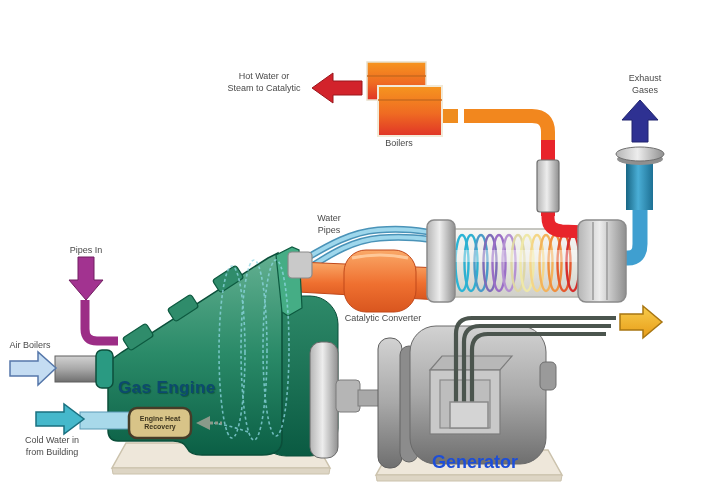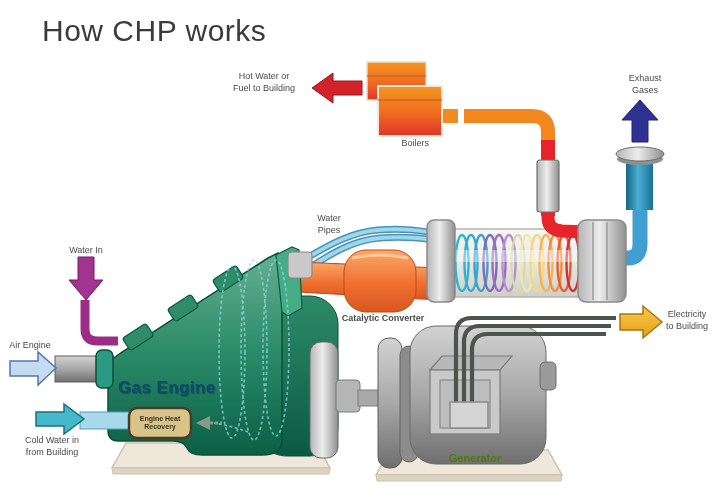--- a/index.html
+++ b/index.html
@@ -4,22 +4,22 @@
 <style>
   html,body{margin:0;padding:0;background:#fff;}
   .stage{position:relative;width:720px;height:497px;background:#ffffff;overflow:hidden;
          font-family:"Liberation Sans", sans-serif;}
   .art{position:absolute;left:0;top:0;}
   .lbl{position:absolute;font-size:9px;line-height:12px;color:#4a4a4a;text-align:center;}
   .lbl span{display:block;}
   .title{position:absolute;left:42px;top:14px;font-size:30px;color:#3b3b3b;letter-spacing:.5px;}
   .gas-engine{position:absolute;left:118px;top:378px;font-size:17px;font-weight:bold;
               color:#0c4a6e;text-shadow:1px 1px 1px rgba(5,60,40,.55);letter-spacing:.4px;}
-  .generator{position:absolute;left:415px;top:452px;width:120px;font-size:11px;font-weight:bold;
-             color:#4d7c0f;text-align:center;}
+  .generator{position:absolute;left:415px;top:452px;width:120px;font-size:18px;font-weight:bold;
+             color:#1d4ed8;text-align:center;}
   .ehr{position:absolute;left:129px;top:409px;width:62px;height:30px;font-size:7px;line-height:8px;
        color:#3d351f;text-align:center;padding-top:6px;box-sizing:border-box;font-weight:bold;}
 </style>
 </head>
 <body>
 
 <div class="stage">
 
 <svg class="art" width="720" height="497" viewBox="0 0 720 497">
   <defs>
@@ -205,63 +205,58 @@
       <path d="M 456 420 V 334 Q 456 318 472 318 H 616"></path>
       <path d="M 464 420 V 342 Q 464 326 480 326 H 611"></path>
       <path d="M 472 420 V 350 Q 472 334 488 334 H 606"></path>
     </g>
     <rect x="450" y="402" width="38" height="26" fill="#d4d4d4" stroke="#8a8a8a" stroke-width="1.5"></rect>
   </g>
 
   <polygon points="620,314 643,314 643,306 662,322 643,338 643,330 620,330" fill="url(#gYellow)" stroke="#a87612" stroke-width="1.5"></polygon>
 </svg>
 
-<div class="title">How CHP works</div>
 
 <div class="lbl" style="left:214px;top:70px;width:100px;">
   <span>Hot Water or</span>
-  <span>Fuel to Building</span>
-</div>
-
-<div class="lbl" style="left:369px;top:137px;width:60px;text-align:right;">
+  <span>Steam to Catalytic</span>
+</div>
+
+<div class="lbl" style="left:369px;top:137px;width:60px;">
   <span>Boilers</span>
 </div>
 
 <div class="lbl" style="left:615px;top:72px;width:60px;text-align:center;">
   <span>Exhaust</span>
   <span>Gases</span>
 </div>
 
 
 <div class="lbl" style="left:301px;top:212px;width:56px;">
   <span>Water</span>
   <span>Pipes</span>
 </div>
 
-<div class="lbl" style="left:333px;top:312px;width:100px;font-weight:bold;">
+<div class="lbl" style="left:333px;top:312px;width:100px;">
   <span>Catalytic Converter</span>
 </div>
 
 <div class="lbl" style="left:58px;top:244px;width:56px;">
-  <span>Water In</span>
+  <span>Pipes In</span>
 </div>
 
 <div class="lbl" style="left:2px;top:339px;width:56px;">
-  <span>Air Engine</span>
+  <span>Air Boilers</span>
 </div>
 
 <div class="lbl" style="left:8px;top:434px;width:88px;">
   <span>Cold Water in</span>
   <span>from Building</span>
 </div>
 
-<div class="lbl" style="left:656px;top:308px;width:62px;">
-  <span>Electricity</span>
-  <span>to Building</span>
-</div>
 
 <div class="gas-engine">Gas Engine</div>
 
 <div class="ehr">
   <span>Engine Heat</span>
   <span>Recovery</span>
 </div>
 
 <div class="generator">Generator</div>
 

